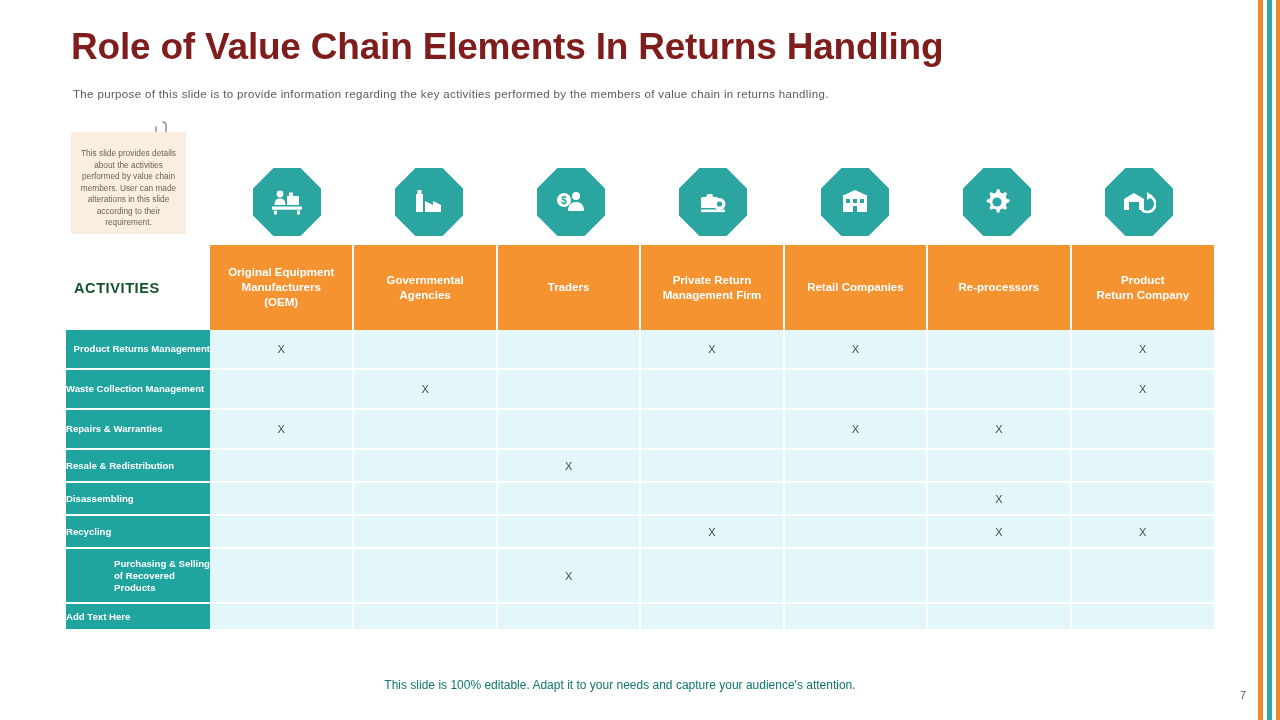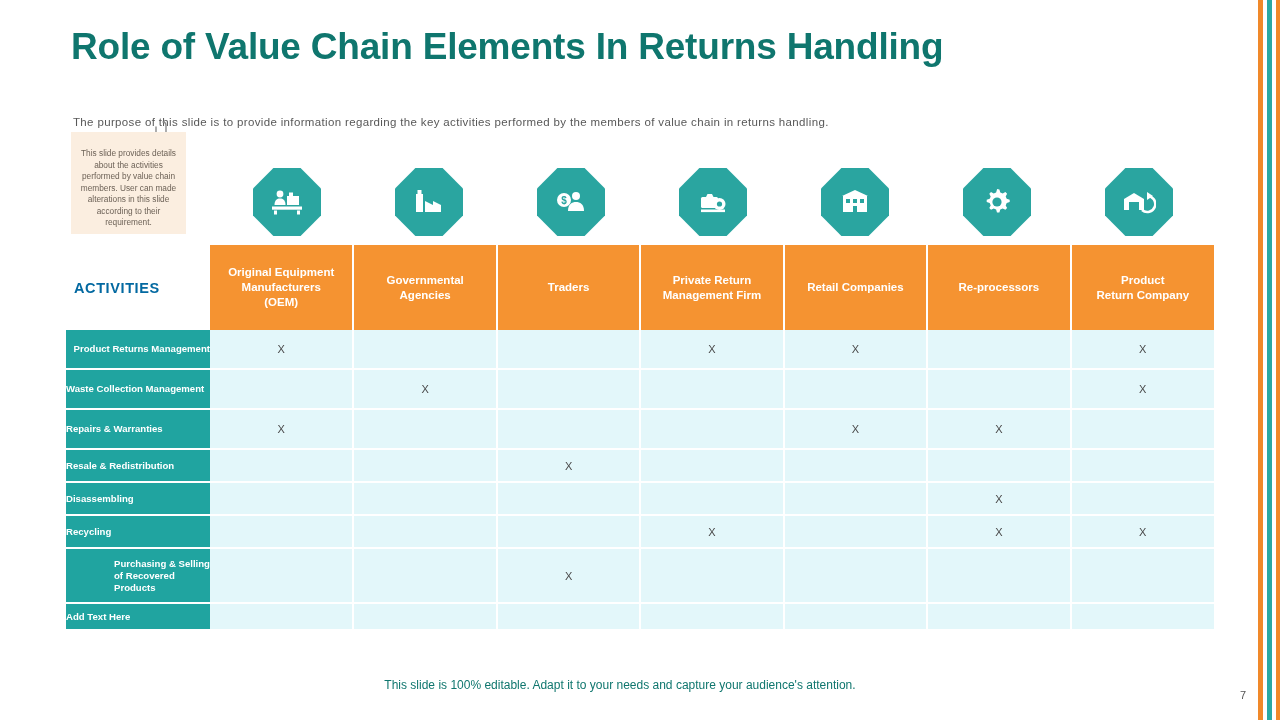--- a/index.html
+++ b/index.html
@@ -32,33 +32,32 @@
   .stripe-d { width: 4px; background: #ffffff; }
   .stripe-e { width: 4px; background: #f0892a; }
 
   
   .title {
     position: absolute;
     left: 71px;
     top: 26px;
     font-size: 37px;
     font-weight: bold;
-    color: #0f766e;
+    color: #7f1d1d;
     letter-spacing: -0.2px;
     white-space: nowrap;
   }
   .subtitle {
     position: absolute;
     left: 73px;
     top: 88px;
     width: 1000px;
     font-size: 11.5px;
     color: #585858;
     letter-spacing: 0.35px;
-    margin-top: 28px;
   }
 
   
   .note {
     position: absolute;
     left: 71px;
     top: 132px;
     width: 115px;
     height: 102px;
     background: #fbeee0;
@@ -111,21 +110,21 @@
 
   .hdr-blank {
     width: 144px;
     background: #ffffff;
     vertical-align: middle;
     text-align: left;
   }
   .hdr-blank .act {
     font-size: 14.5px;
     font-weight: bold;
-    color: #0369a1;
+    color: #14532d;
     letter-spacing: 0.6px;
     padding-left: 8px;
   }
   .hdr-cell {
     background: #f59331;
     color: #ffffff;
     font-size: 11.5px;
     font-weight: bold;
     text-align: center;
     vertical-align: middle;

